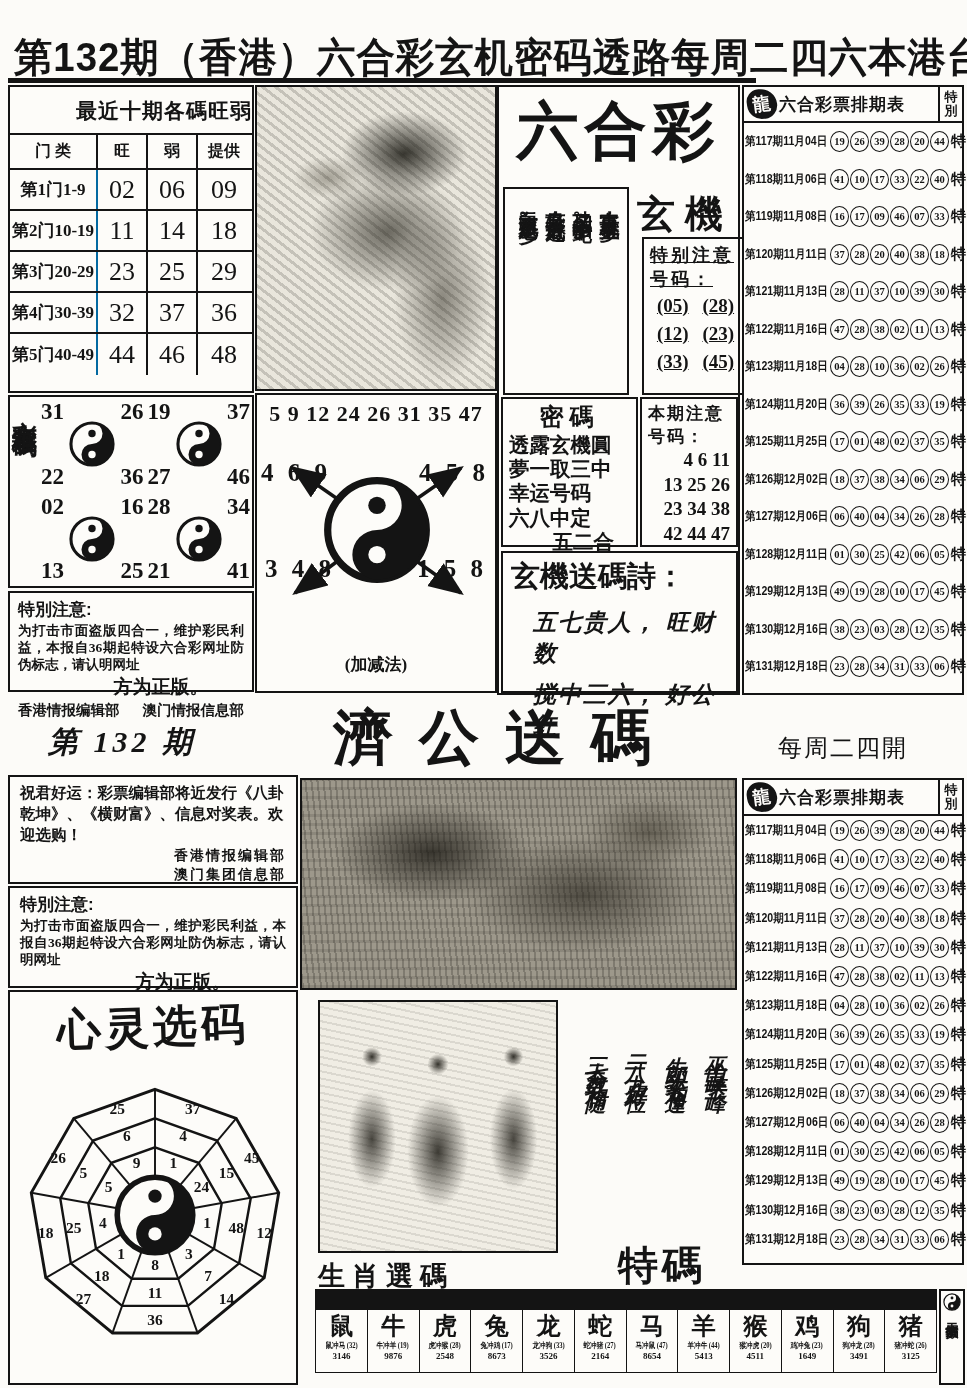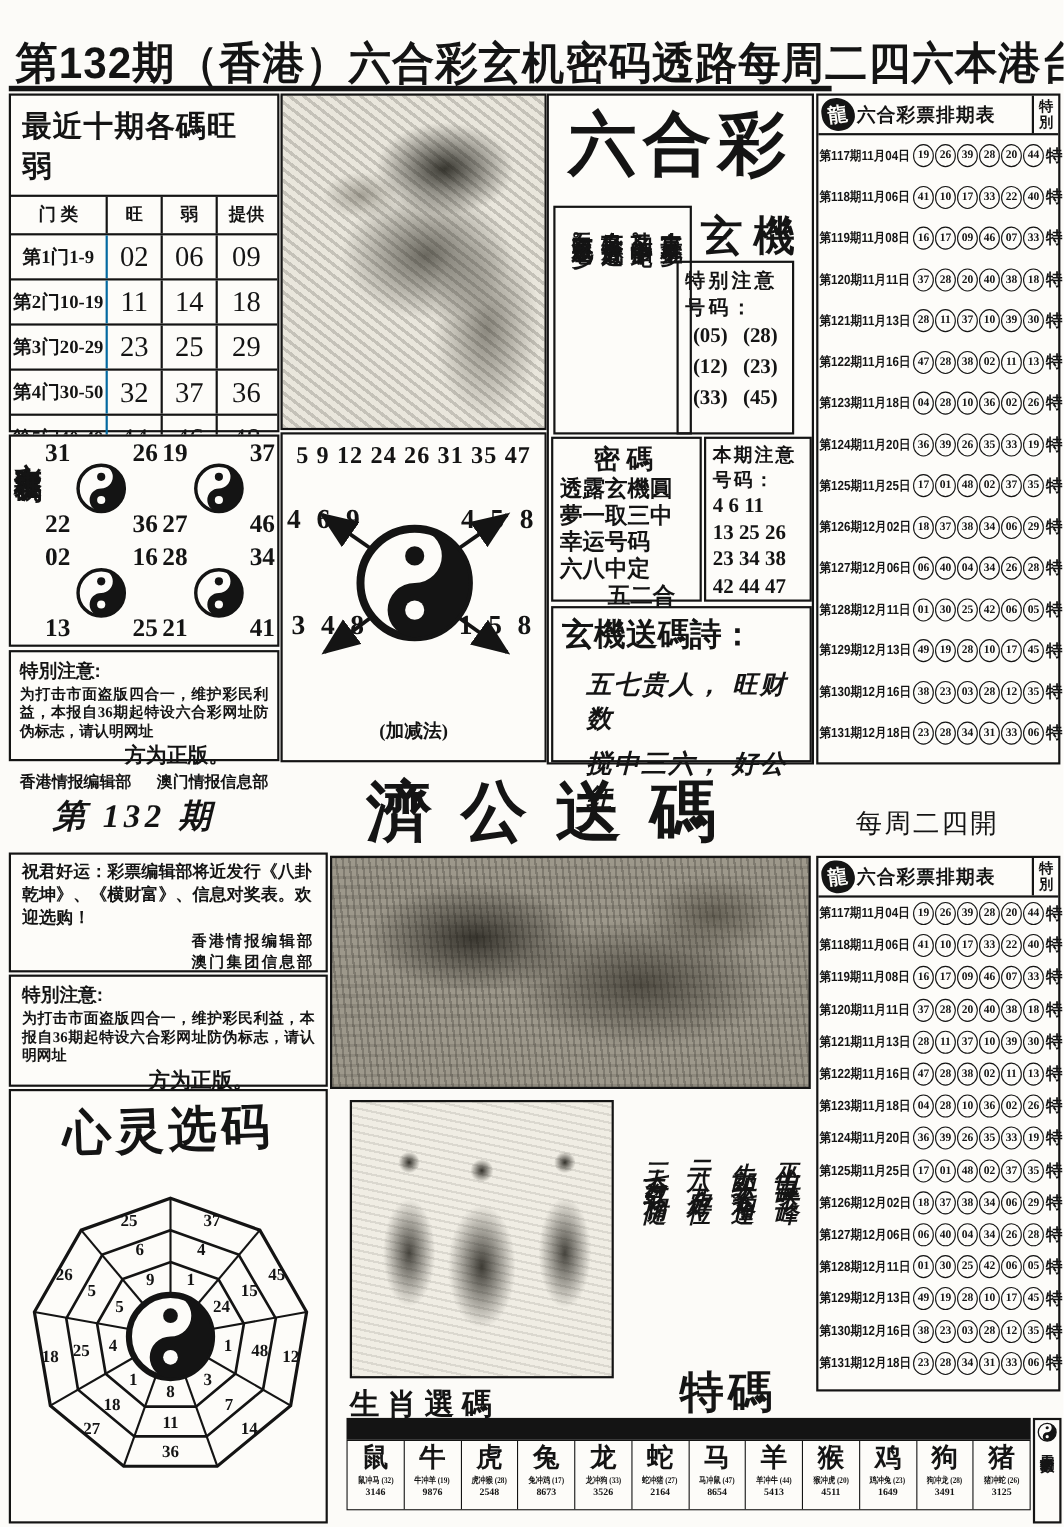--- a/index.html
+++ b/index.html
@@ -10,21 +10,21 @@
   .box { border:2px solid #141414; background:#fdfcf9; }
 
   
   .top-header { left:14px; top:30px; width:940px; font-size:40px; font-weight:900;
                 font-family:"Liberation Sans", sans-serif; letter-spacing:1px; white-space:nowrap;
                 transform:scaleX(.96); transform-origin:left; }
   .hdr-rule { left:8px; top:78px; width:748px; height:5px; background:#141414; }
 
   
   .hotcold { left:8px; top:85px; width:246px; height:308px; }
-  .hc-title { font-size:27px; font-weight:900; text-align:left; padding:10px 10px 8px;
+  .hc-title { font-size:21px; font-weight:900; text-align:right; padding:10px 0 8px;
               border-bottom:2px solid #141414; letter-spacing:1px; }
   .hc-head { display:flex; border-bottom:2px solid #141414; font-weight:900; font-size:16px; }
   .hc-head span { padding:6px 0; text-align:center; }
   .hc-c1 { width:88px; border-right:2px solid #141414; }
   .hc-c  { width:50px; border-right:2px solid #141414; }
   .hc-cl { width:52px; }
   .hc-row { display:flex; border-bottom:2px solid #141414; font-size:26px; align-items:center; height:41px; }
   .hc-row:last-child { border-bottom:none;align-items:center; }
   .hc-row .g { width:88px; font-size:17px; font-weight:900; border-right:2px solid #0369a1;
                height:100%; display:flex; align-items:center; justify-content:center; white-space:nowrap; }
@@ -74,34 +74,34 @@
 
   
   .mystic { left:497px; top:85px; width:243px; height:610px; border:2px solid #141414; background:#fdfcf9; }
   .my-title { position:absolute; left:0; top:2px; width:100%; text-align:center; font-size:62px;
               font-weight:900; font-family:"Liberation Sans", sans-serif; letter-spacing:6px; }
   .my-sub { position:absolute; left:134px; top:102px; width:104px; text-align:center; font-size:38px;
             font-weight:900; font-family:"Liberation Sans", sans-serif; letter-spacing:10px; }
   .poem-box { position:absolute; left:4px; top:100px; width:126px; height:208px; border:2px solid #141414;
               padding:6px 4px; writing-mode:vertical-rl; font-size:20px; font-weight:900; line-height:1.35;
               letter-spacing:2px; }
-  .spec-box { position:absolute; left:116px; top:150px; width:107px; height:158px; border:2px solid #141414;
-              padding:4px 6px; }
+  .spec-box { position:absolute; left:143px; top:150px; width:107px; height:158px; border:2px solid #141414;
+              padding:4px 6px;text-decoration:underline; }
   .spec-box .t { font-size:18px; font-weight:900; letter-spacing:3px; }
   .spec-grid { display:grid; grid-template-columns:1fr 1fr; font-size:19px; font-weight:700;
                margin-top:4px; row-gap:6px; text-align:center; }
   .secret-box { position:absolute; left:2px; top:310px; width:137px; height:150px; border:2px solid #141414;
                 padding:2px 6px; }
   .secret-box .t { text-align:center; font-size:24px; font-weight:900; letter-spacing:6px; }
   .secret-box .l { font-size:20.5px; font-weight:900; line-height:1.18; white-space:nowrap; }
   .secret-box .l.last { text-align:right; padding-right:16px; }
   .current-box { position:absolute; left:141px; top:310px; width:98px; height:150px; border:2px solid #141414;
                  padding:3px 6px; }
   .current-box .t { font-size:17px; font-weight:900; letter-spacing:2px; }
-  .current-box .r { font-size:19px; font-weight:700; line-height:1.3; text-align:left; }
+  .current-box .r { font-size:19px; font-weight:700; line-height:1.3; text-align:right; }
   .poem2-box { position:absolute; left:2px; top:464px; width:237px; height:142px; border:2px solid #141414;
                padding:4px 8px; }
   .poem2-box .t { font-size:29px; font-weight:900; font-family:"Liberation Sans", sans-serif; }
   .poem2-box .l { font-size:23px; font-weight:900; font-style:italic; margin-top:10px; padding-left:22px;
                   letter-spacing:2px; }
 
   
   .sched { border:2px solid #141414; background:#fdfcf9; }
   .sched1 { left:742px; top:85px; width:222px; height:610px; }
   .sched2 { left:742px; top:778px; width:222px; height:487px; }
@@ -230,21 +230,21 @@
         </div>
 
         <div class="hc-row">
           <span class="g">第3门20-29</span>
           <span class="v">23</span>
           <span class="v">25</span>
           <span class="v vl">29</span>
         </div>
 
         <div class="hc-row">
-          <span class="g">第4门30-50</span>
+          <span class="g">第4门30-39</span>
           <span class="v">32</span>
           <span class="v">37</span>
           <span class="v vl">36</span>
         </div>
 
         <div class="hc-row">
           <span class="g">第5门40-49</span>
           <span class="v">44</span>
           <span class="v">46</span>
           <span class="v vl">48</span>

